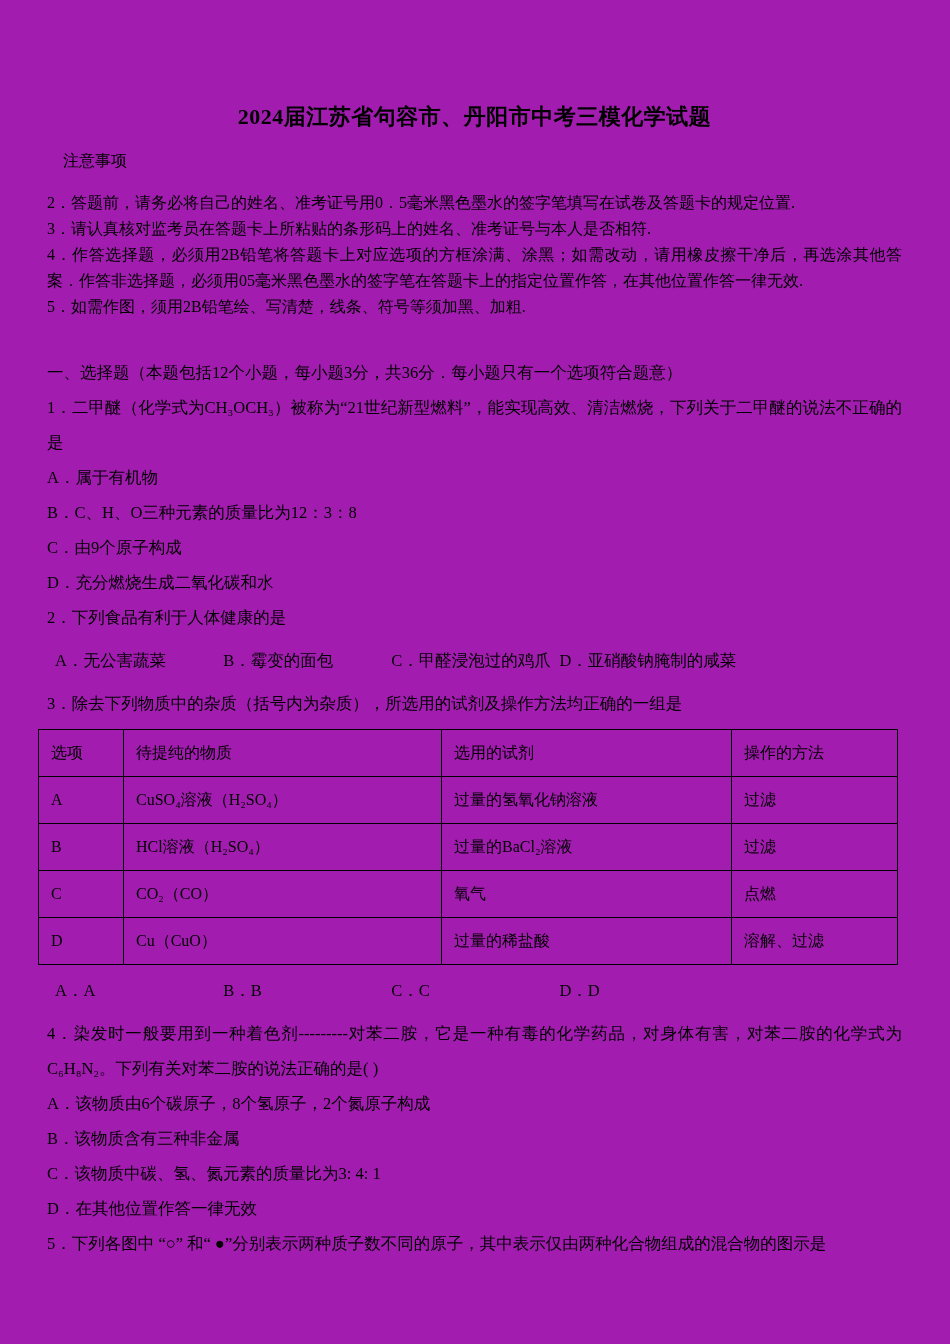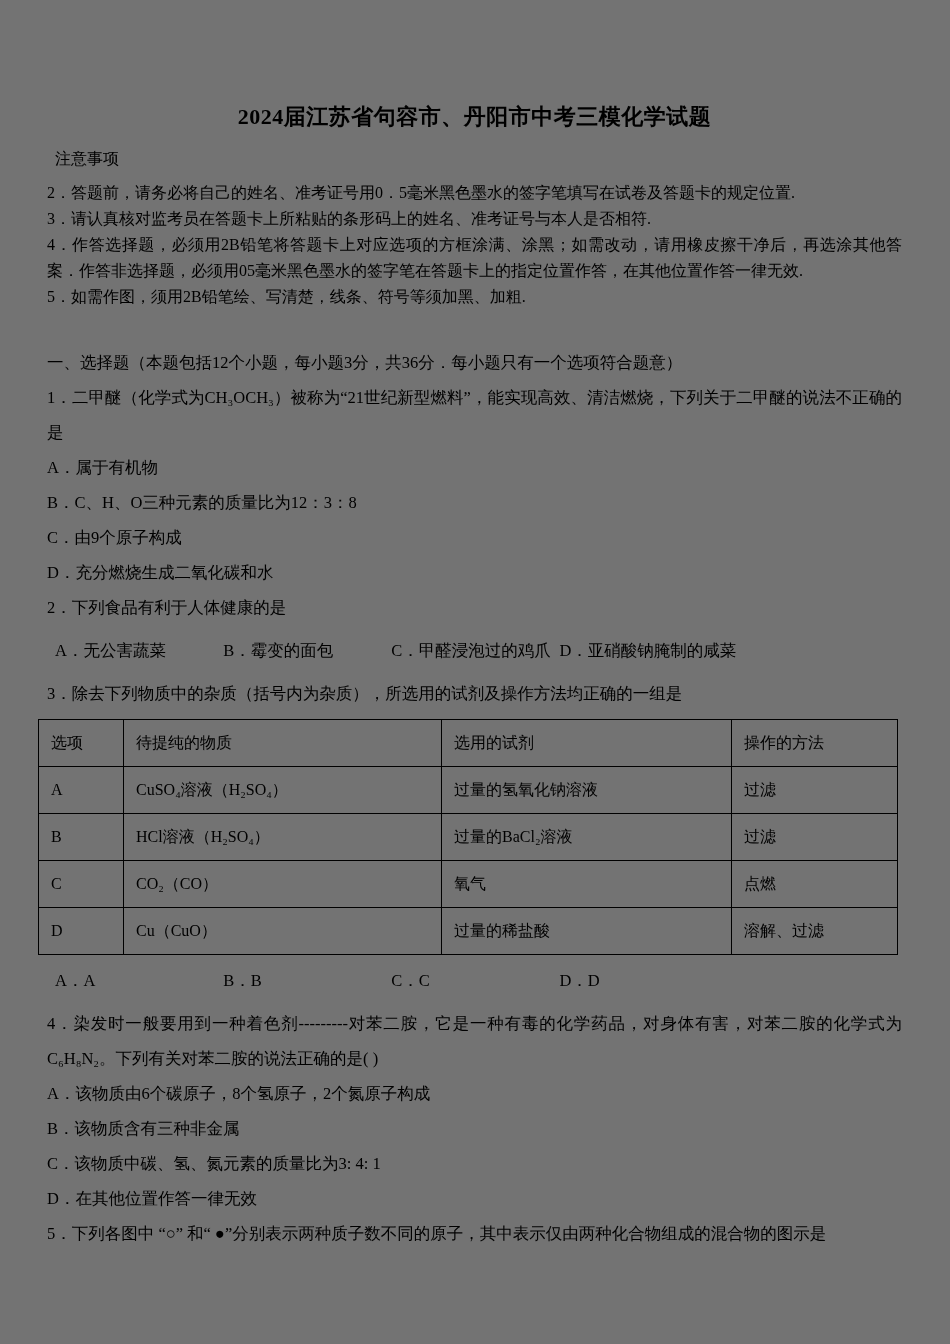--- a/index.html
+++ b/index.html
@@ -6,32 +6,32 @@
   html, body { margin: 0; padding: 0; background: #ffffff; }
   body {
     color: #000;
     font-family: "Liberation Serif", "DejaVu Serif", serif;
   }
   .page {
     width: 950px;
     height: 1344px;
     margin: 0 auto;
     padding: 102px 48px 30px 47px;
-    background: #737373;
+    background: #a21caf;
     overflow: hidden;
   }
   .title {
     font-size: 22px;
     font-weight: bold;
     text-align: center;
     margin: 0 0 14px 0;
     letter-spacing: 0.5px;
   }
   .notice { font-size: 16px; line-height: 26px; }
-  .notice-heading { margin: 8px; }
+  .notice-heading { margin: 16px; }
   .notice-item { margin: 0; text-align: justify; }
   .section-heading {
     font-size: 16.5px;
     margin-top: 35px;
     line-height: 35px;
   }
   .qblock { font-size: 16.5px; }
   .q-line {
     margin: 0;
     line-height: 35px;

